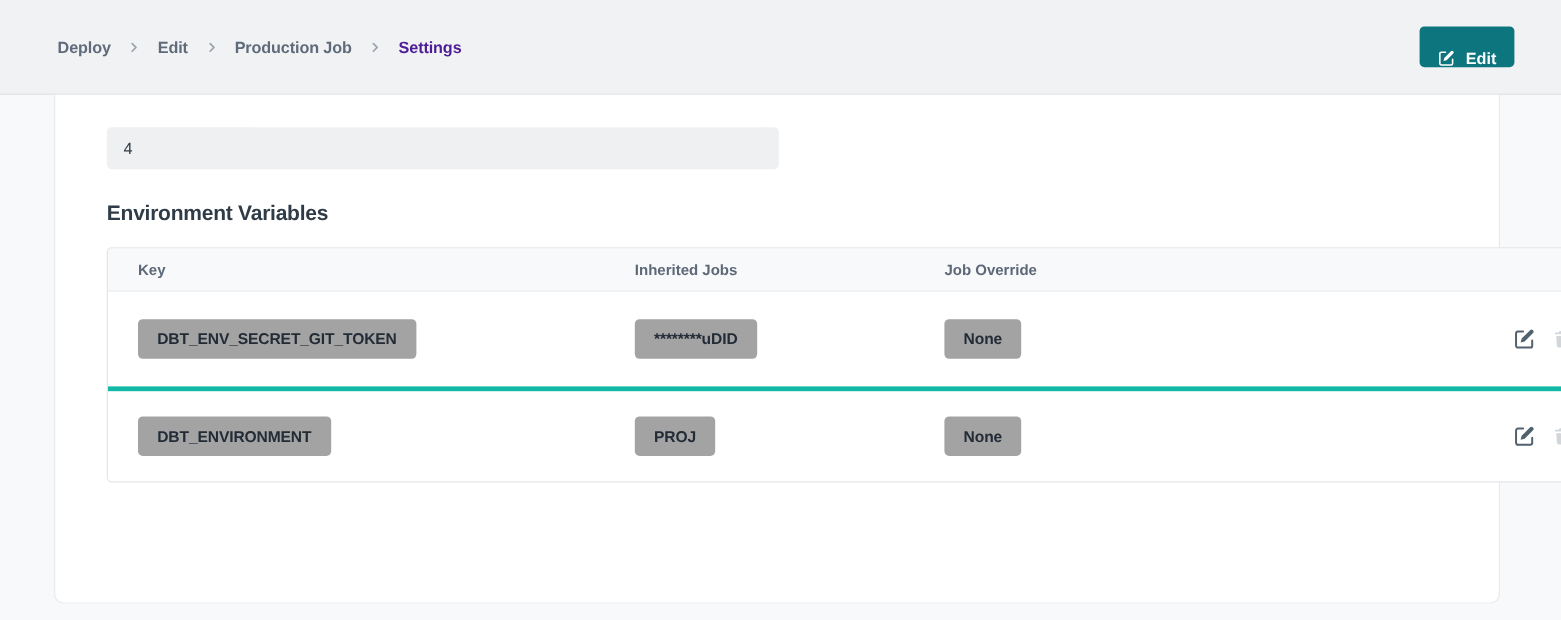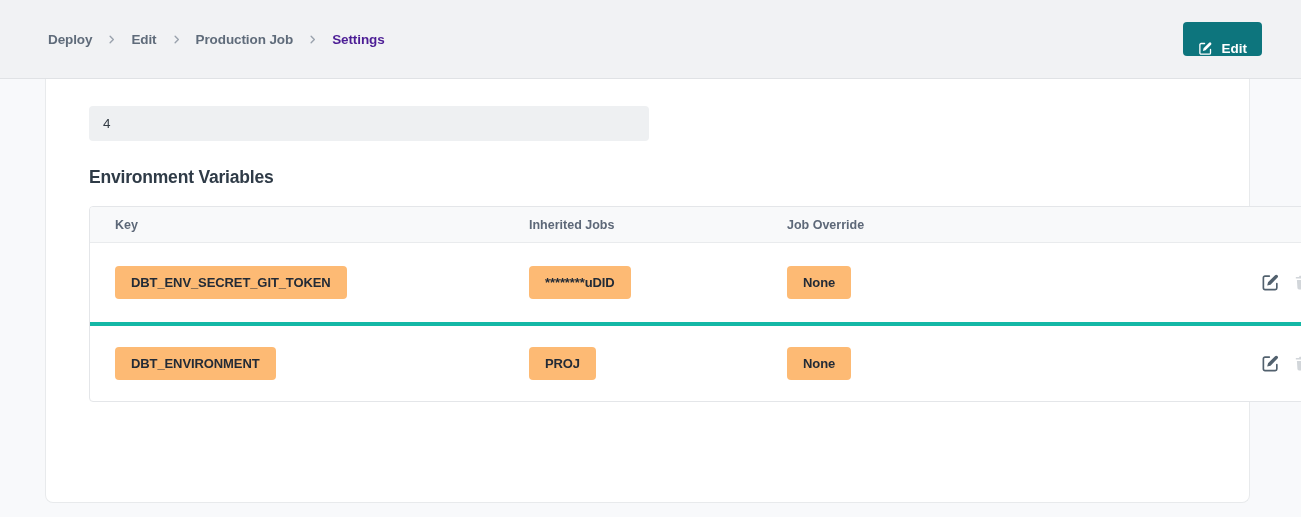--- a/index.html
+++ b/index.html
@@ -91,21 +91,21 @@
   }
   .t-head .th { font-size: 12.5px; font-weight: 700; color: #5d6878; }
   .t-row {
     display: grid; grid-template-columns: 414px 258px 1fr 70px;
     align-items: center;
     height: 79px; padding: 0 25px;
   }
   .t-row + .t-row { border-top: 4px solid #14b8a6; text-align: center; }
   .chip {
     display: inline-block;
-    background: #fdba74; border-radius: 4px;
+    background: #a3a3a3; border-radius: 4px;
     padding: 9px 16px;
     font-size: 13px; font-weight: 700; color: #232b36;
     letter-spacing: -0.1px;
     justify-self: start;
   }
   .row-actions { display: flex; align-items: center; gap: 13px; justify-self: end; }
   .icon-btn { background: none; border: none; padding: 0; cursor: pointer; display: flex; }
   .icon-btn.edit { color: #52616e; }
   .icon-btn.edit svg { width: 19px; height: 19px; }
   .icon-btn.delete { color: #d2d6da; }

